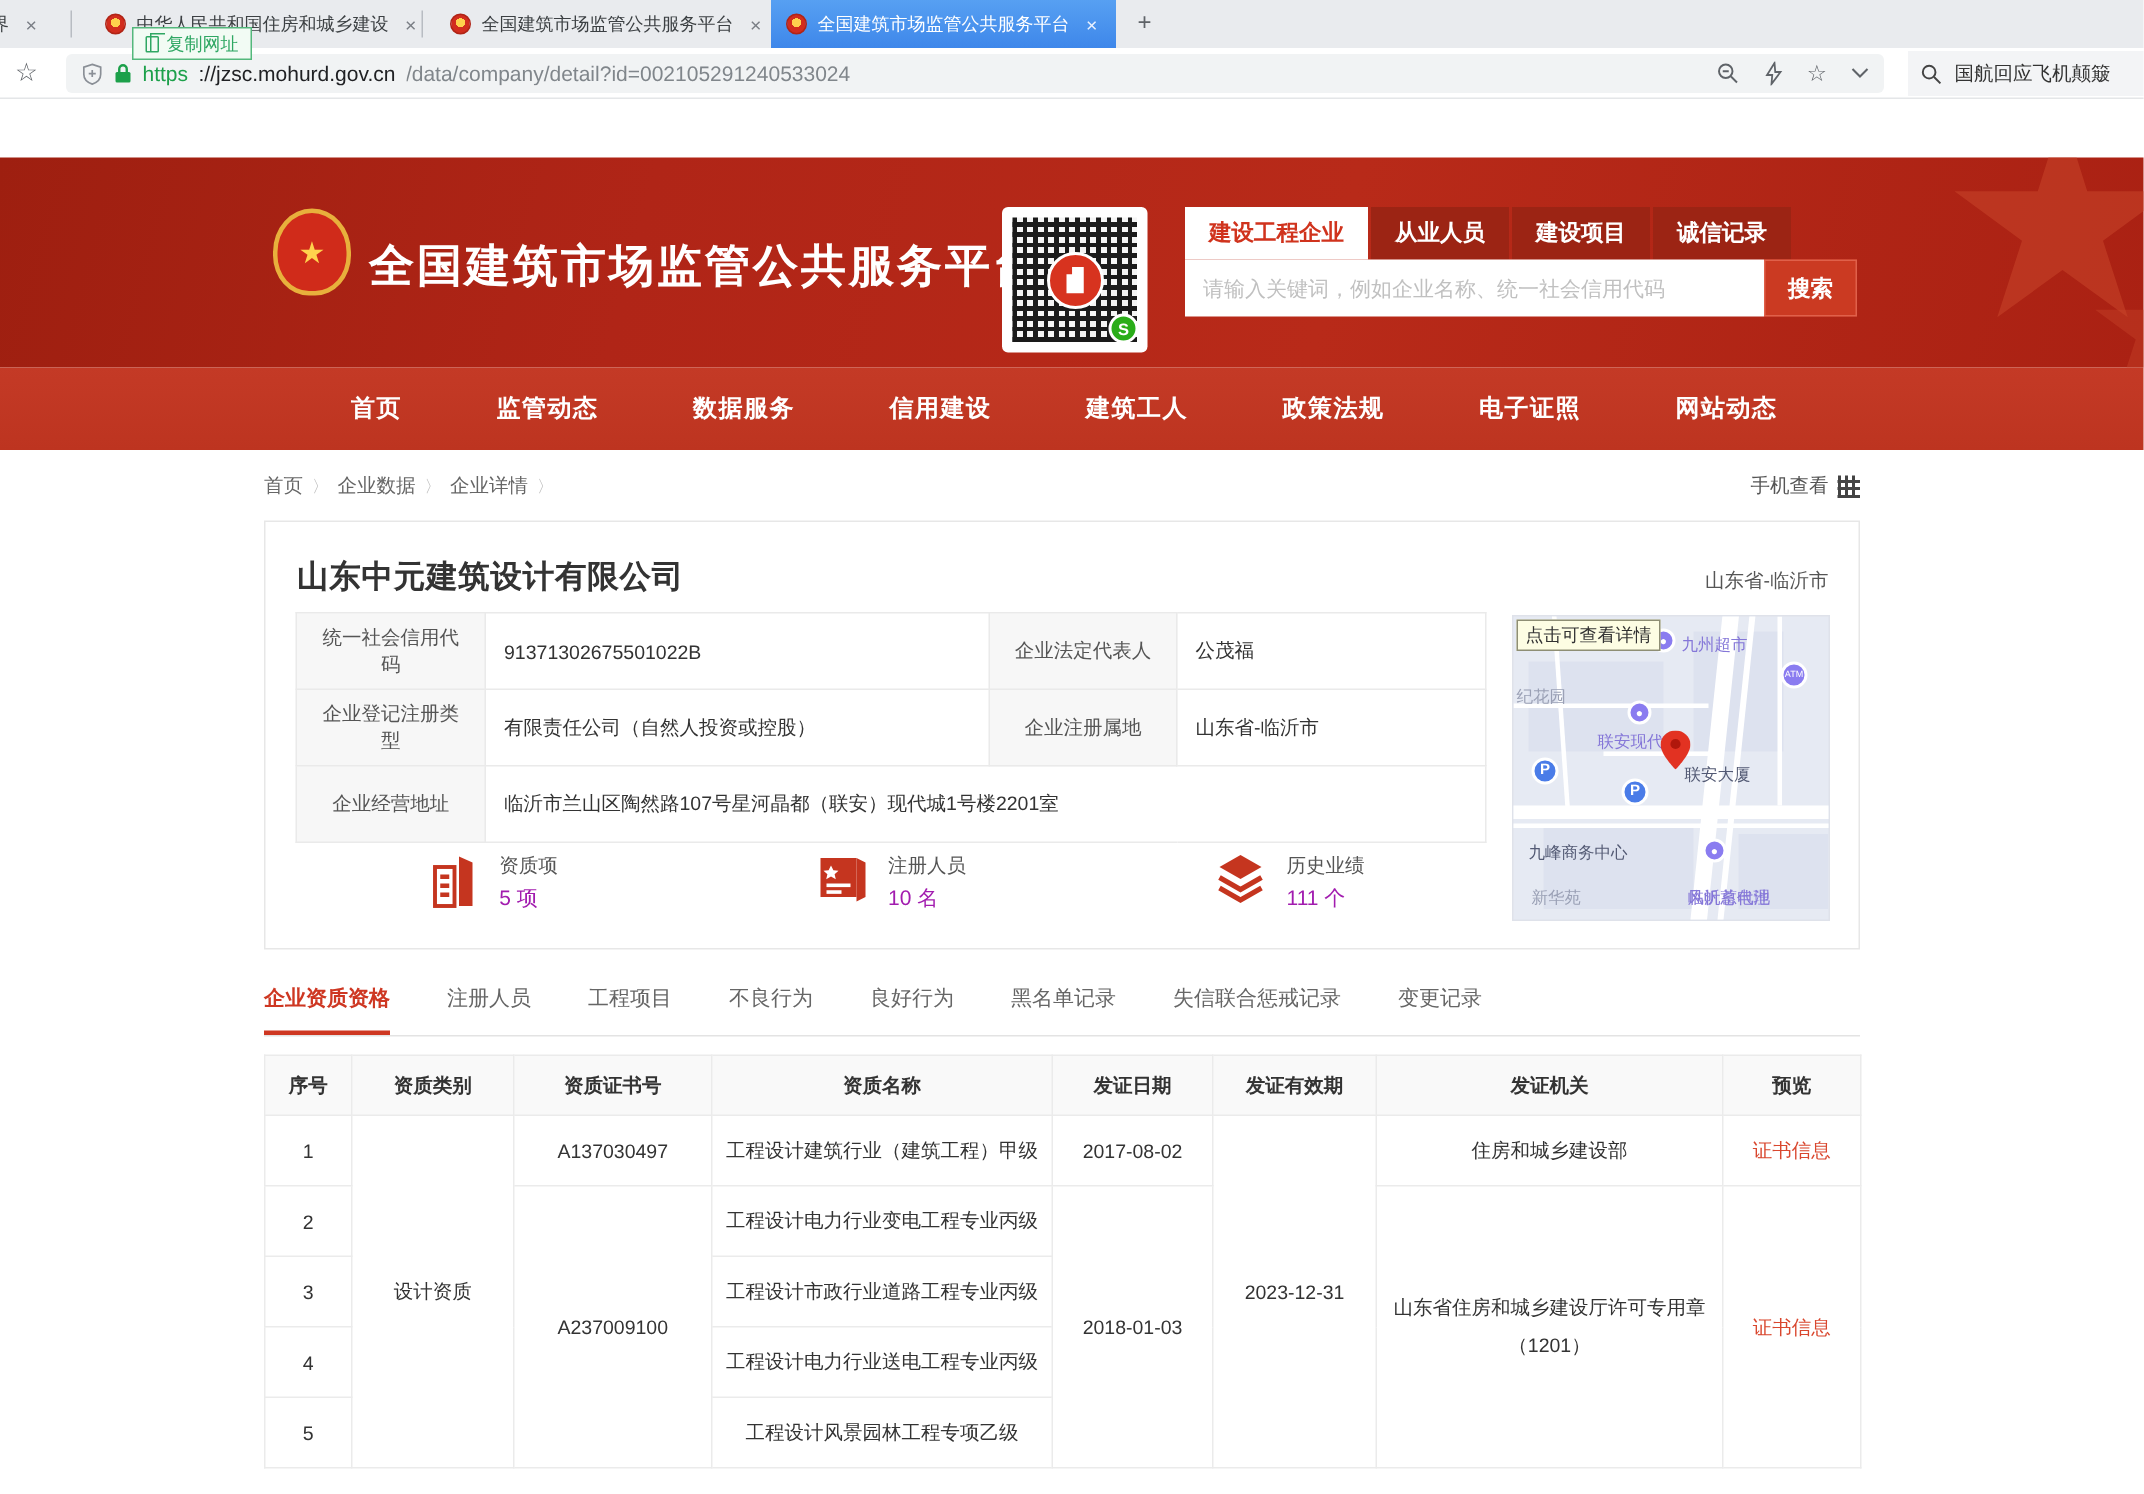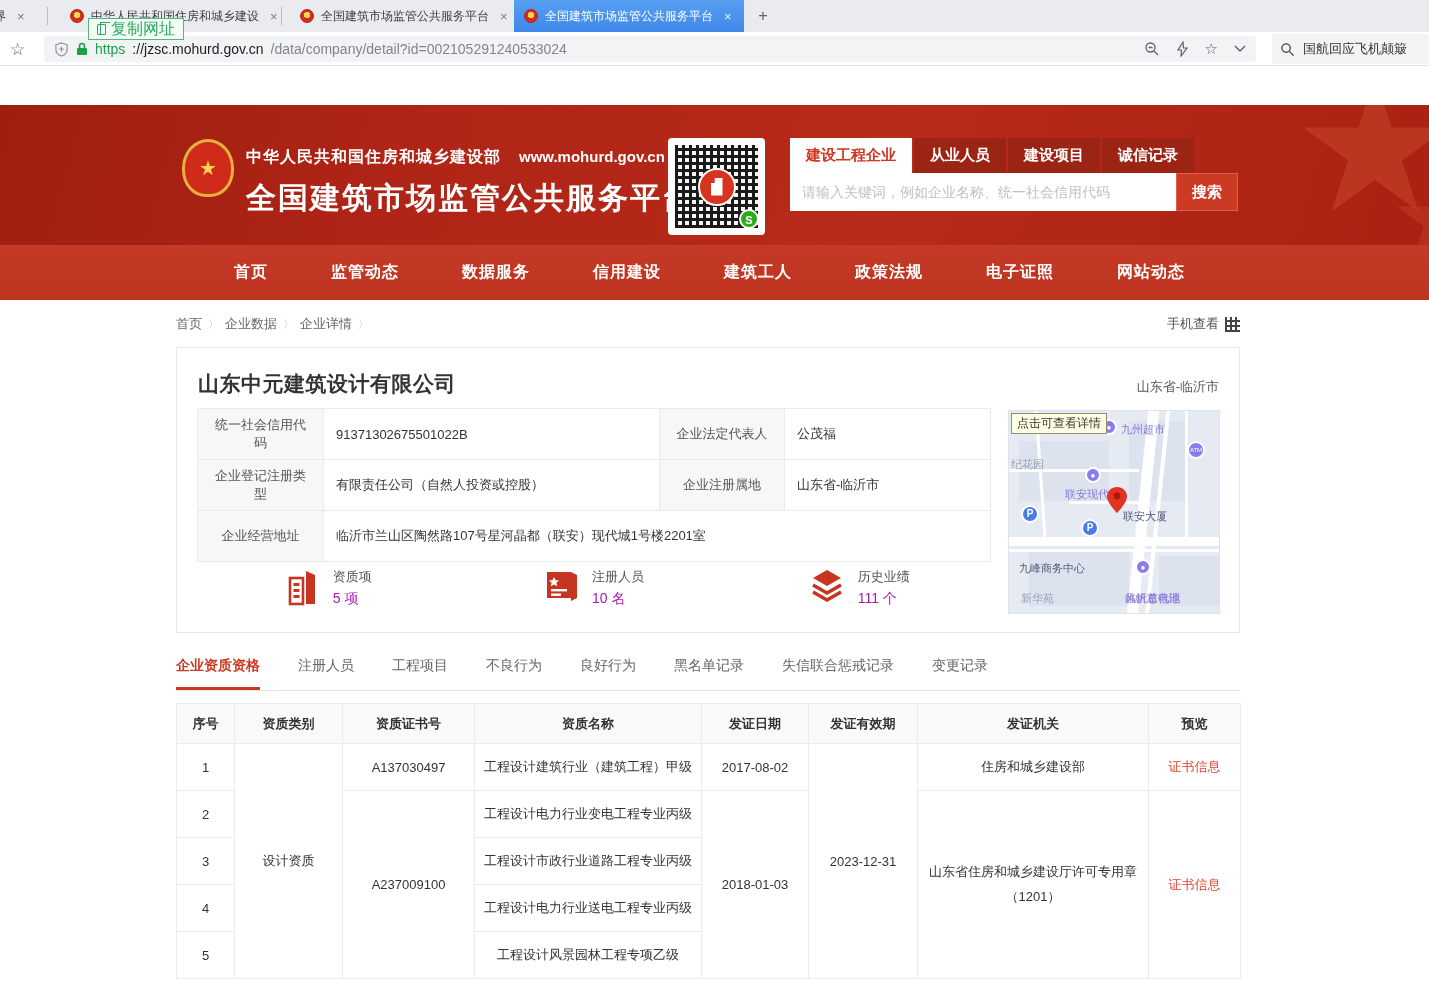--- a/index.html
+++ b/index.html
@@ -10,21 +10,21 @@
   #tabstrip { position:absolute; left:0; top:0; width:1429px; height:32px; background:#e9ebee; }
   .btab { position:absolute; top:0; height:32px; display:flex; align-items:center; gap:7px;
           padding:0 10px; font-size:12px; color:#3c4043; white-space:nowrap; overflow:hidden; }
   .btab .sep { position:absolute; right:0; top:7px; height:18px; width:1px; background:#b8bcc2; }
   .tab-close { color:#7a7e85; font-size:13px; margin-left:4px; }
   .btab.active { background:linear-gradient(180deg,#57a0f2,#3e87ea); color:#fff; border-radius:0; }
   .btab.active .tab-close { color:#eaf2ff; }
   .emblem-dot { width:14px; height:14px; border-radius:50%; background:radial-gradient(circle at 50% 42%,#ffd24d 0 3px,#d22d1e 3px); border:1px solid #b02416; flex:0 0 auto; }
   .newtab-btn { position:absolute; left:752px; top:6px; width:22px; height:22px; font-size:16px; color:#5f6368; text-align:center; line-height:20px; }
   #copy-tooltip { position:absolute; left:88px; top:18px; height:22px; background:#f2fbf4; border:1px solid #54b87c;
-     color:#2fa763; font-size:16px; display:flex; align-items:center; gap:5px; padding:0 8px; z-index:60; }
+     color:#2fa763; font-size:12px; display:flex; align-items:center; gap:5px; padding:0 8px; z-index:60; }
   #copy-tooltip .copy-ic { width:9px; height:11px; border:1px solid #2fa763; border-radius:1px; position:relative; }
   #copy-tooltip .copy-ic:before { content:""; position:absolute; left:2px; top:-3px; width:9px; height:11px; border-left:1px solid #2fa763; border-top:1px solid #2fa763; }
 
   #toolbar { position:absolute; left:0; top:32px; width:1429px; height:34px; background:#fff; border-bottom:1px solid #e4e6e8; }
   .tb-star { position:absolute; left:10px; top:7px; font-size:17px; color:#5f6368; }
   #urlbar { position:absolute; left:44px; top:4px; width:1212px; height:26px; background:#f1f3f4; border-radius:4px;
             display:flex; align-items:center; padding:0 10px; gap:7px; font-size:14px; }
   #urlbar .u-scheme { color:#1ca04a; }
   #urlbar .u-host { color:#202124; }
   #urlbar .u-path { color:#80868b; flex:1; overflow:hidden; white-space:nowrap; }
@@ -191,21 +191,20 @@
   </div>
 </div>
 
 <div id="site-header">
   <div class="hstar" style="left:1300px;top:-30px;width:150px;height:150px;"></div>
   <div class="hstar" style="left:1395px;top:70px;width:90px;height:90px;opacity:.4;"></div>
   <div id="gonghui">
       <span>★</span>
     </div>
   <div class="h-titles">
-    <div class="h-ministry"><span>中华人民共和国住房和城乡建设部</span><span class="murl">www.mohurd.gov.cn</span></div>
     <div class="h-site">全国建筑市场监管公共服务平台</div>
   </div>
   <div id="hqr">
     <div class="qrpat"></div>
     <div class="qrlogo">
         <div class="qrbldg"></div>
       </div>
     <div class="qrwx">S</div>
   </div>
   <div id="hsearch">

